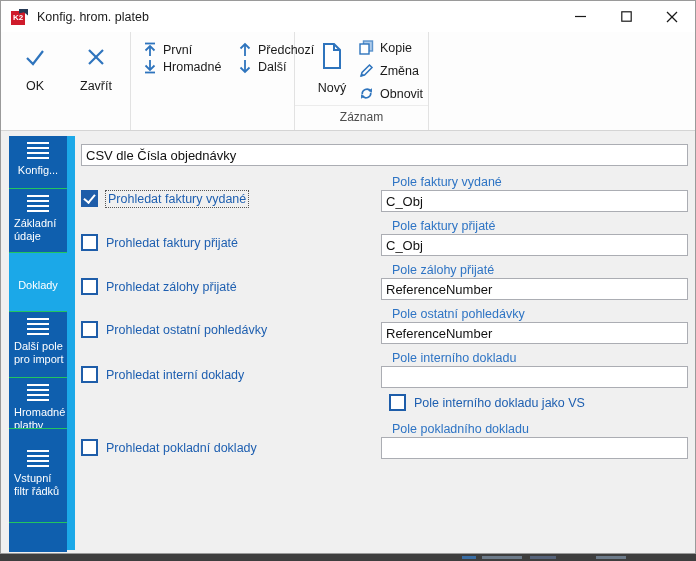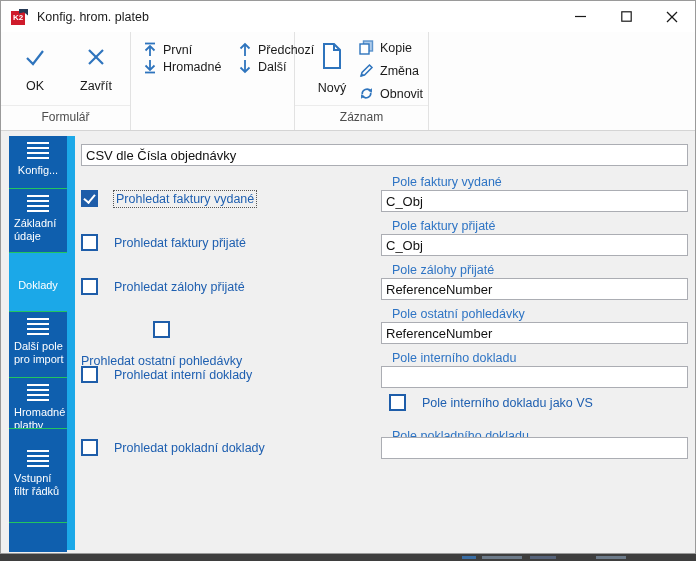--- a/index.html
+++ b/index.html
@@ -66,21 +66,21 @@
   .tb3{top:176px;height:66px;}
   .tb4{top:242px;height:51px;}
   .tb5{top:308px;height:79px;}
   .tb6{top:372px;height:44px;border-bottom:none;}
   
   .tfield{position:absolute;height:20px;background:#fff;border:1px solid #abadb3;
     font-family:"Liberation Sans",sans-serif;font-size:13px;color:#111;padding:0 4px;box-sizing:content-box;}
   .namefield{left:80px;top:13px;width:597px;}
   .rfield{left:380px;width:297px;}
   .flabel{position:absolute;left:391px;font-size:12.5px;color:#2e74c4;white-space:nowrap;}
-  .chkrow{position:absolute;display:flex;align-items:center;gap:16px;}
+  .chkrow{position:absolute;display:flex;align-items:center;gap:8px;}
   .cb{position:relative;width:13px;height:13px;border:2px solid #1e5da9;background:#fff;flex:0 0 auto;}
   .cb.on{background:#1e5da9;}
   .cb.on::after{content:"";position:absolute;left:3px;top:0px;width:5px;height:9px;
     border-right:2px solid #fff;border-bottom:2px solid #fff;transform:rotate(40deg);}
   .clabel{font-size:12.5px;color:#1e5fb0;white-space:nowrap;}
   .clabel.focused{outline:1px dotted #555;padding:1px 2px;}
   
   .bg-sliver{position:absolute;left:0;bottom:0;width:696px;height:7px;background:#3e3e3e;}
   .bg-sliver i{position:absolute;top:2px;height:3px;display:block;}
 </style>
@@ -126,21 +126,20 @@
           <span class="blabel">OK</span>
         </div>
         <div class="bigbtn">
           <svg width="20" height="20" viewBox="0 0 20 20">
             <line x1="3" y1="3" x2="17" y2="17" stroke="#2e74bd" stroke-width="2.2"></line>
             <line x1="17" y1="3" x2="3" y2="17" stroke="#2e74bd" stroke-width="2.2"></line>
           </svg>
           <span class="blabel">Zavřít</span>
         </div>
       </div>
-      <div class="g-caption">Formulář</div>
     </div>
 
     <div class="rgroup rg2">
       <div class="g-body">
         <div class="smallbtn">
           <svg width="14" height="15" viewBox="0 0 14 15">
             <line x1="2" y1="1.5" x2="12" y2="1.5" stroke="#2e74bd" stroke-width="1.8"></line>
             <line x1="7" y1="4" x2="7" y2="14" stroke="#2e74bd" stroke-width="1.8"></line>
             <polyline points="2.5,8.5 7,4 11.5,8.5" fill="none" stroke="#2e74bd" stroke-width="1.8"></polyline>
           </svg>
@@ -249,21 +248,21 @@
       <span class="clabel focused">Prohledat faktury vydané</span>
     </div>
     <div class="chkrow" style="left:80px;top:103px;">
       <div class="cb"></div>
       <span class="clabel">Prohledat faktury přijaté</span>
     </div>
     <div class="chkrow" style="left:80px;top:147px;">
       <div class="cb"></div>
       <span class="clabel">Prohledat zálohy přijaté</span>
     </div>
-    <div class="chkrow" style="left:80px;top:190px;flex-direction:column;">
+    <div class="chkrow" style="left:80px;top:190px;">
       <div class="cb"></div>
       <span class="clabel">Prohledat ostatní pohledávky</span>
     </div>
     <div class="chkrow" style="left:80px;top:235px;">
       <div class="cb"></div>
       <span class="clabel">Prohledat interní doklady</span>
     </div>
     <div class="chkrow" style="left:80px;top:308px;text-align:center;">
       <div class="cb"></div>
       <span class="clabel">Prohledat pokladní doklady</span>
@@ -282,21 +281,21 @@
     <input class="tfield rfield" style="top: 191px;" value="ReferenceNumber">
 
     <span class="flabel" style="top:220px;">Pole interního dokladu</span>
     <input class="tfield rfield" style="top: 235px;" value="">
 
     <div class="chkrow" style="left:388px;top:263px;">
       <div class="cb"></div>
       <span class="clabel">Pole interního dokladu jako VS</span>
     </div>
 
-    <span class="flabel" style="top:298px;text-align:center;">Pole pokladního dokladu</span>
+    <span class="flabel" style="top:291px;text-align:center;">Pole pokladního dokladu</span>
     <input class="tfield rfield" style="top: 306px;" value="">
 
   </div>
 </div>
 
 <div class="bg-sliver">
   <i style="left:462px;width:14px;background:#3a6ea5;"></i>
   <i style="left:482px;width:40px;background:#6d7b8a;"></i>
   <i style="left:530px;width:26px;background:#56637a;"></i>
   <i style="left:596px;width:30px;background:#6d7b8a;"></i>

